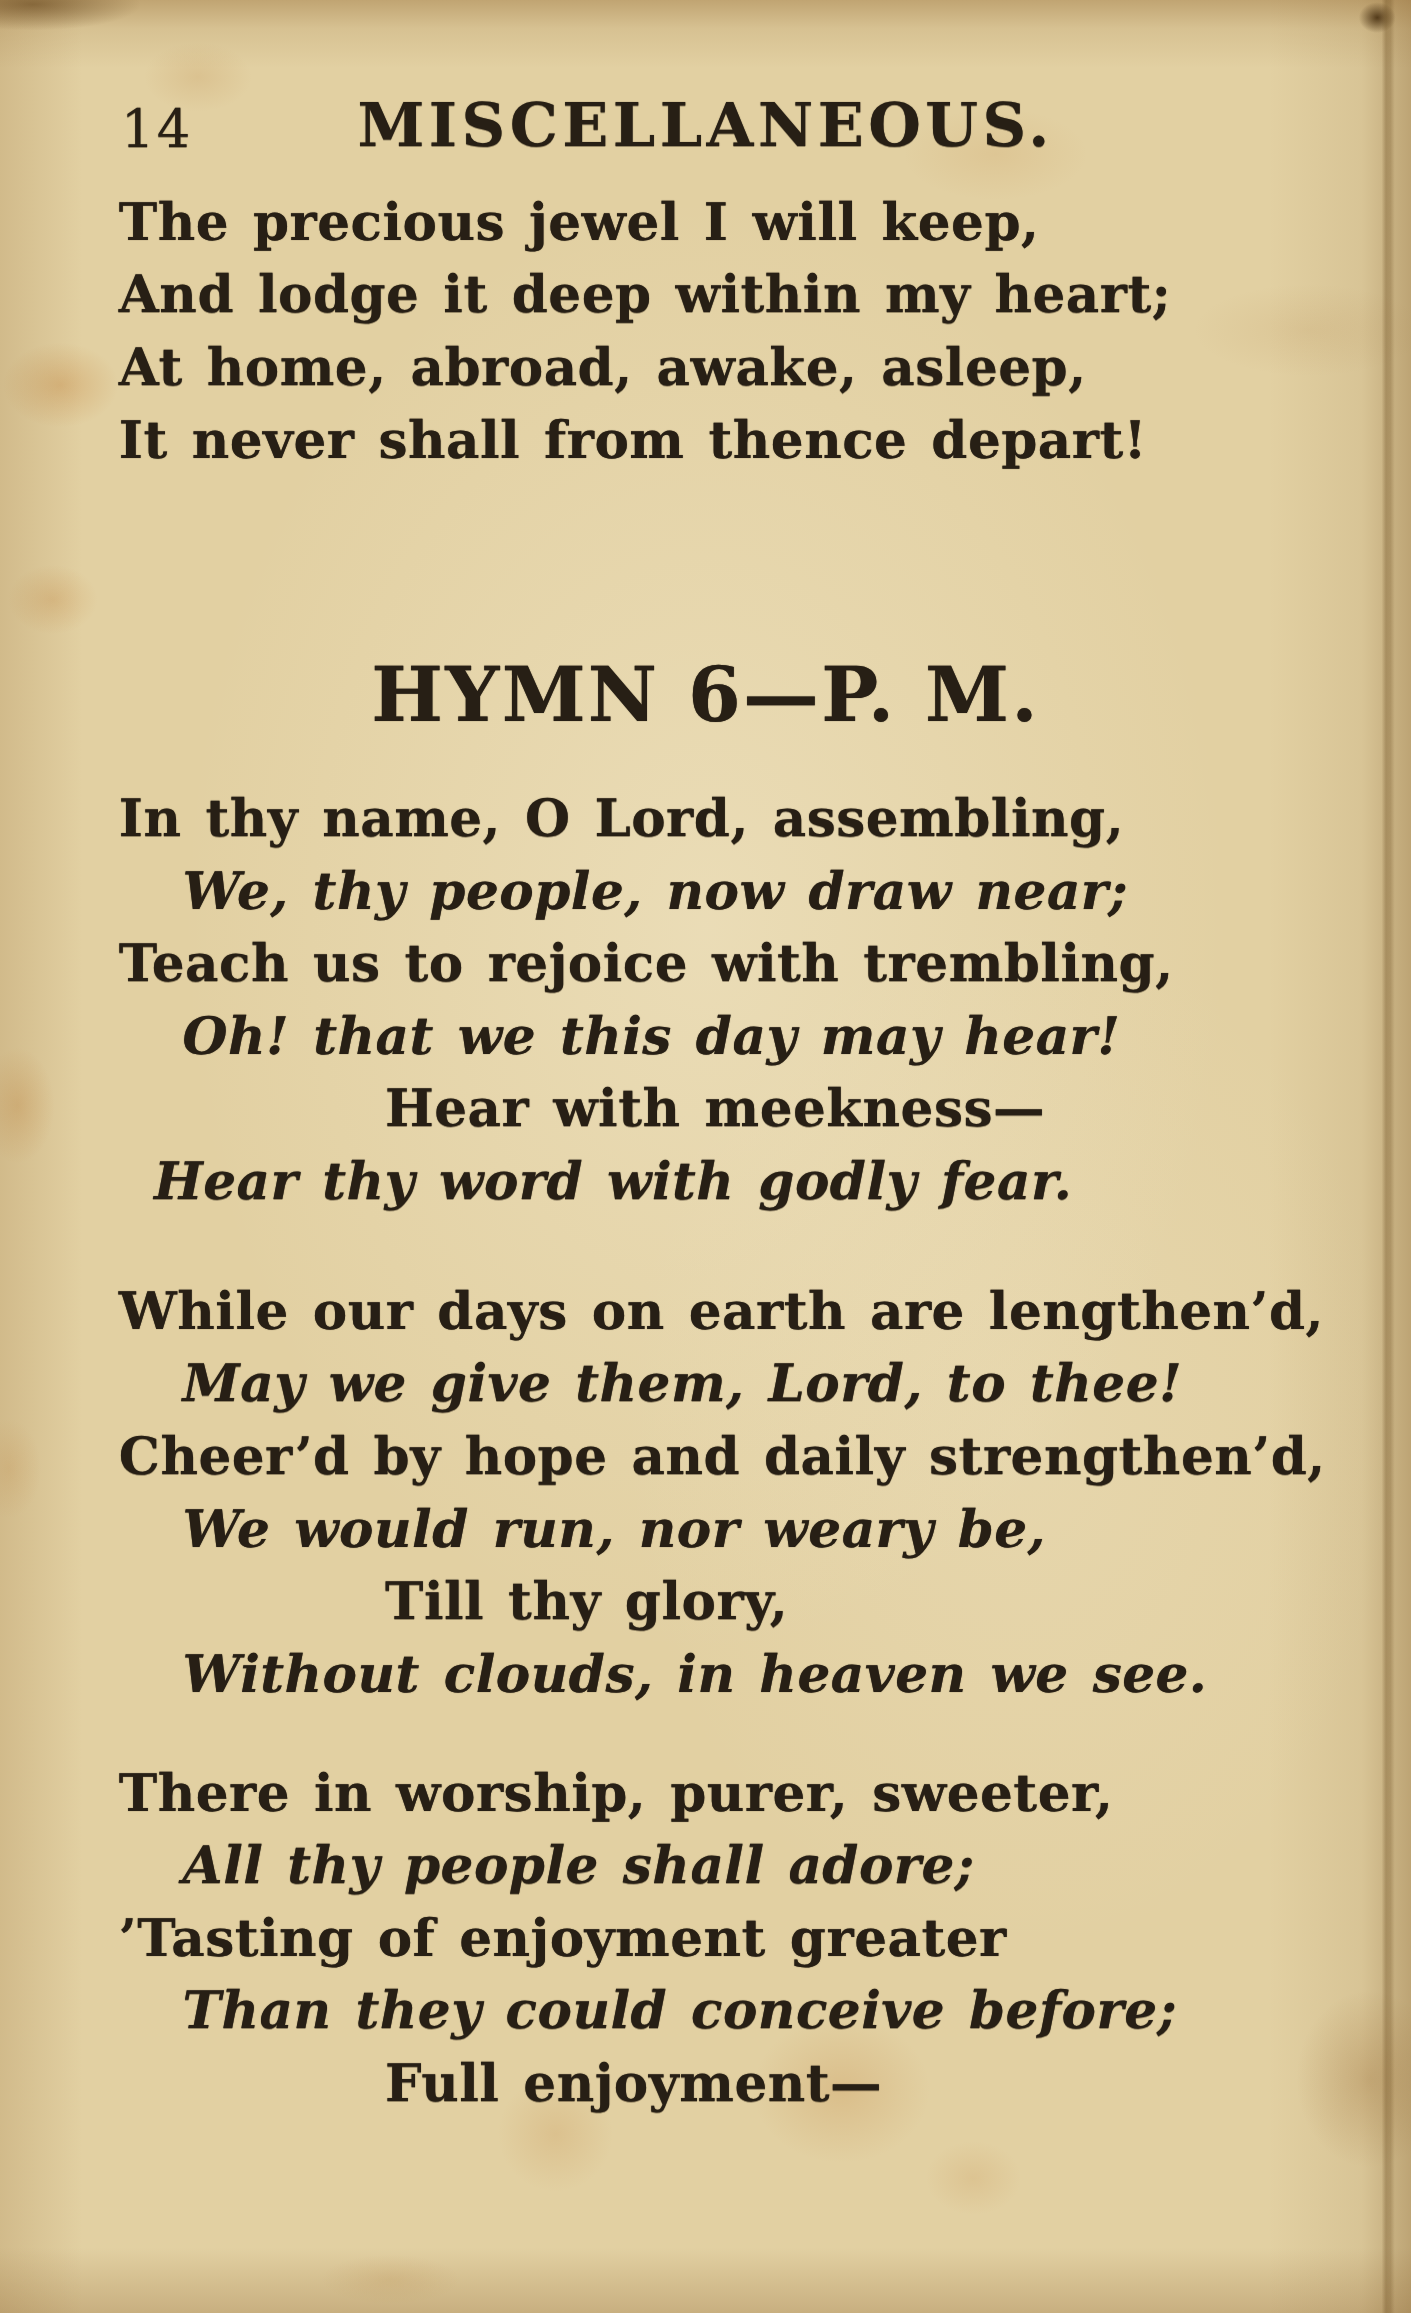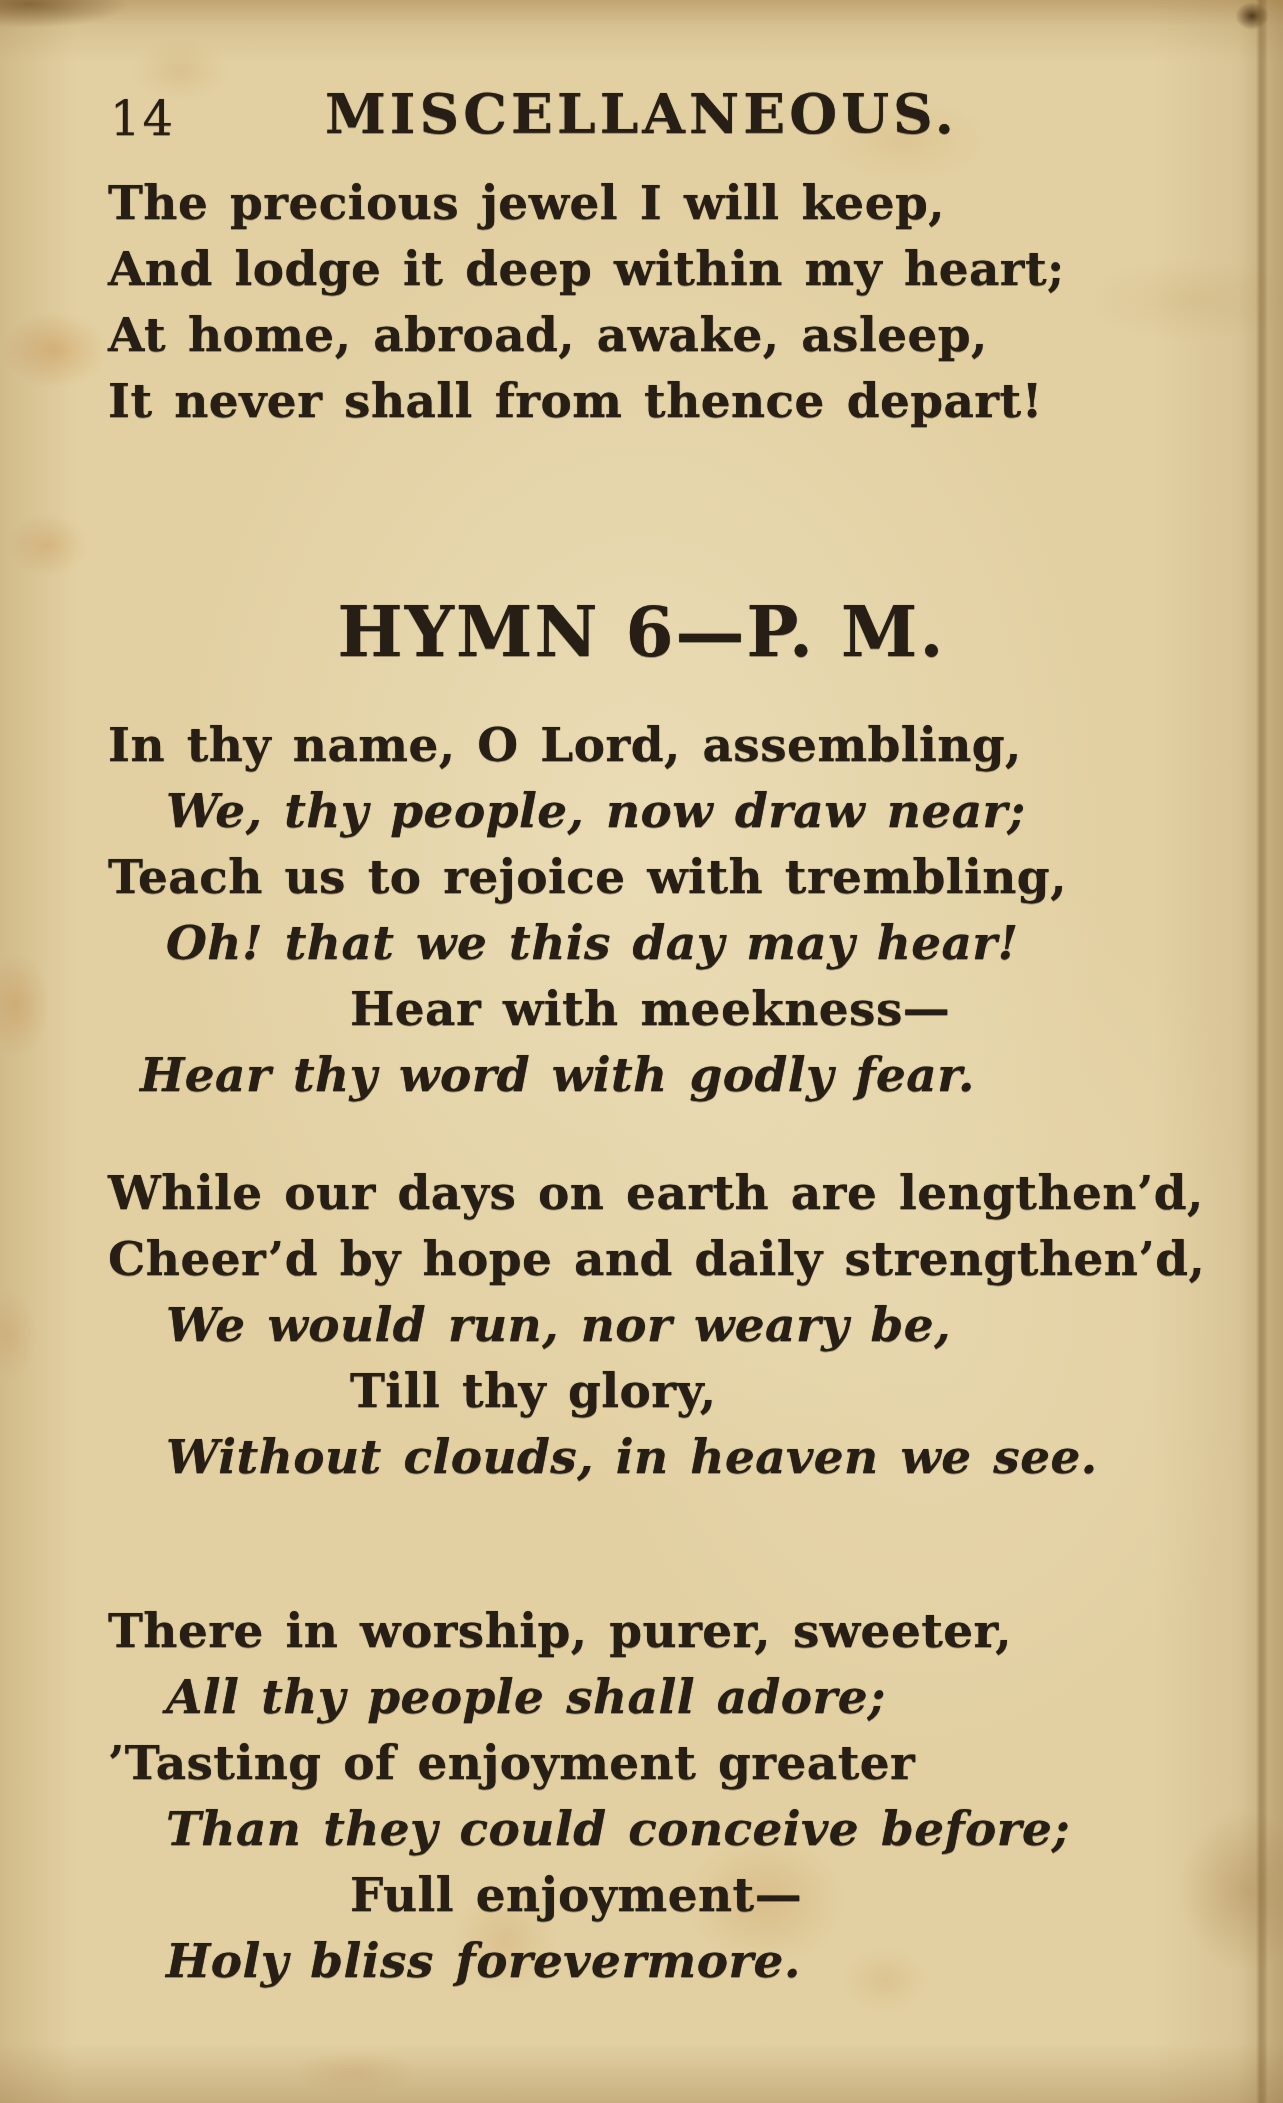--- a/index.html
+++ b/index.html
@@ -98,27 +98,27 @@
       <div class="stanza" id="s2">
         <div class="line indent-flush">In thy name, O Lord, assembling,</div>
         <div class="line indent-indent">We, thy people, now draw near;</div>
         <div class="line indent-flush">Teach us to rejoice with trembling,</div>
         <div class="line indent-indent">Oh! that we this day may hear!</div>
         <div class="line indent-deep">Hear with meekness—</div>
         <div class="line indent-mid">Hear thy word with godly fear.</div>
       </div>
       <div class="stanza" id="s3">
         <div class="line indent-flush">While our days on earth are lengthen’d,</div>
+        <div class="line indent-indent">May we give them, Lord, to thee!</div>
         <div class="line indent-flush">Cheer’d by hope and daily strengthen’d,</div>
         <div class="line indent-indent">We would run, nor weary be,</div>
         <div class="line indent-deep">Till thy glory,</div>
         <div class="line indent-indent">Without clouds, in heaven we see.</div>
       </div>
       <div class="stanza" id="s4">
         <div class="line indent-flush">There in worship, purer, sweeter,</div>
         <div class="line indent-indent">All thy people shall adore;</div>
         <div class="line indent-flush">’Tasting of enjoyment greater</div>
         <div class="line indent-indent">Than they could conceive before;</div>
         <div class="line indent-deep">Full enjoyment—</div>
-        <div class="line indent-indent">Holy bliss forevermore.</div>
       </div>
     </main>
 </div>
 
 </body></html>

